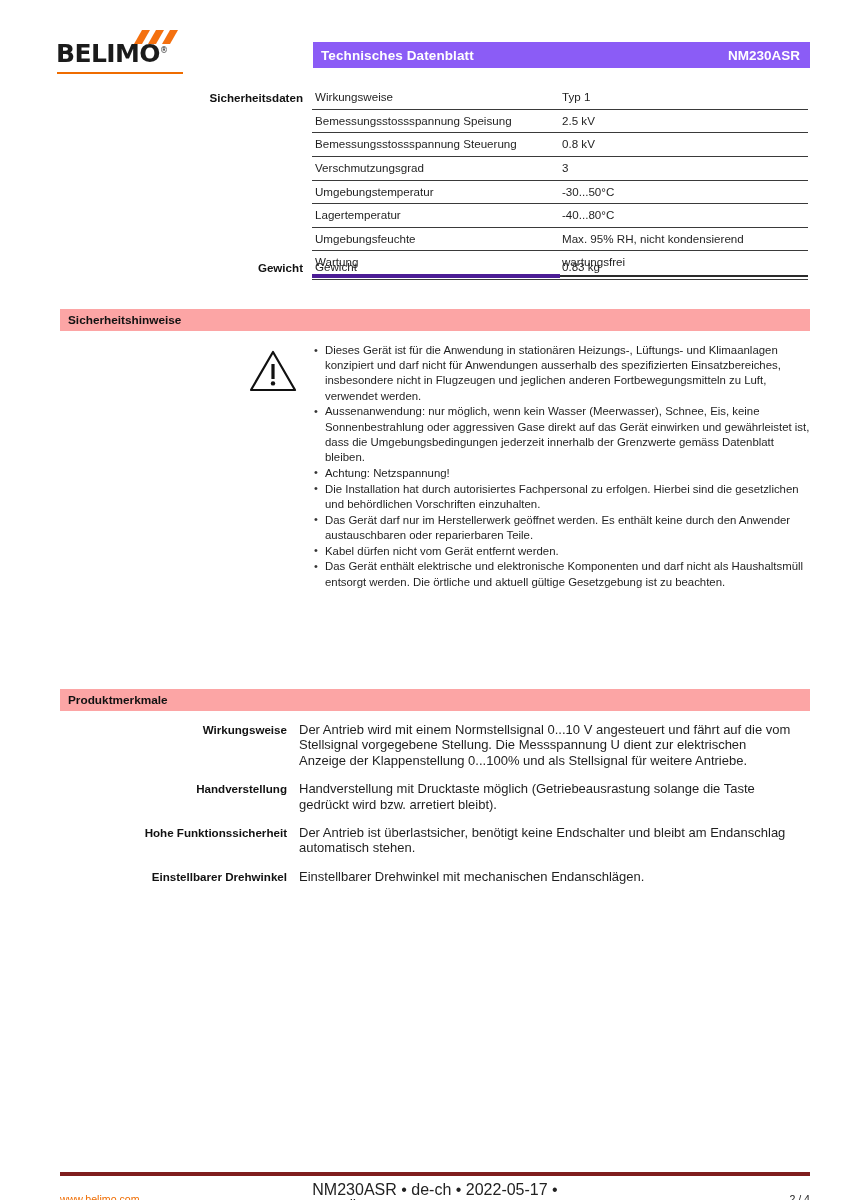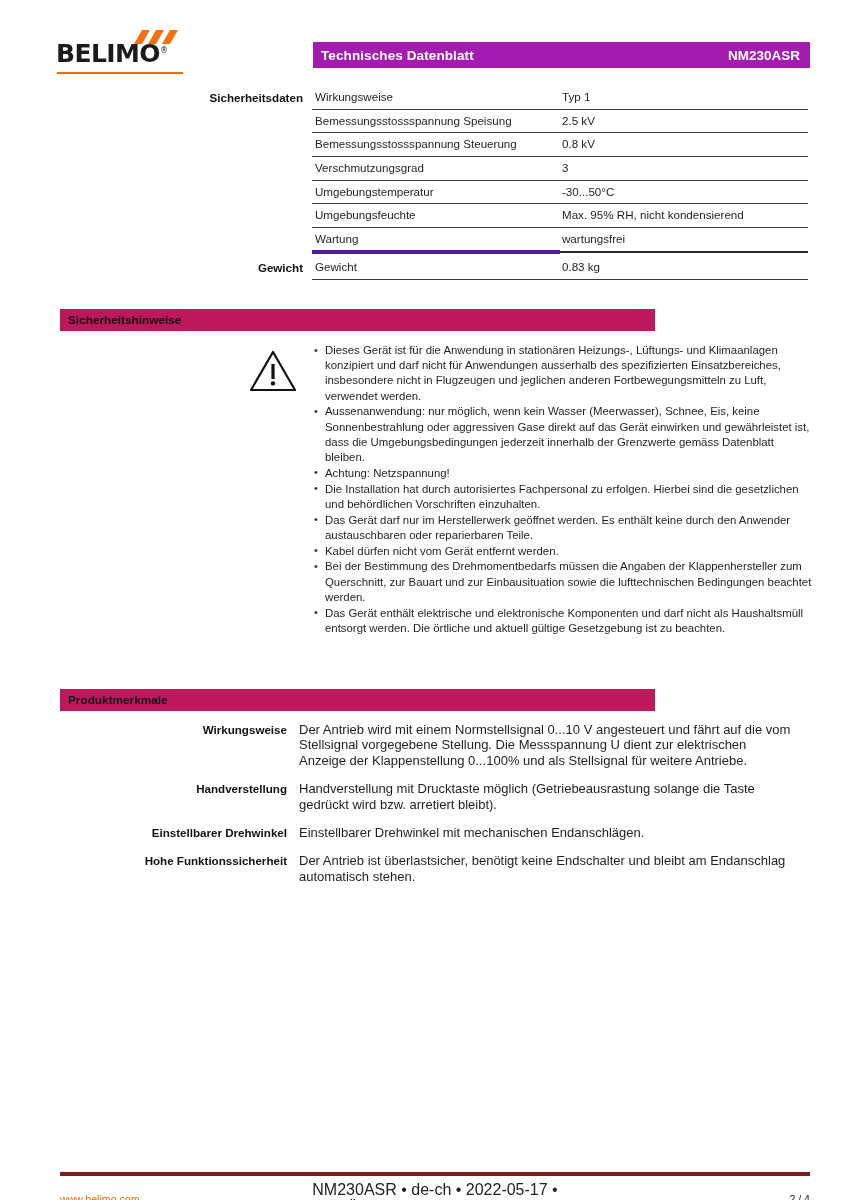--- a/index.html
+++ b/index.html
@@ -73,21 +73,21 @@
     height: 2px;
     background: #ef6c00;
   }
 
   .titlebar {
     position: absolute;
     left: 313px;
     top: 14px;
     width: 497px;
     height: 26px;
-    background: #a21caf;
+    background: #8b5cf6;
     color: #ffffff;
     display: flex;
     align-items: center;
     justify-content: space-between;
     box-sizing: border-box;
     padding: 0 10px 0 8px;
   }
   .titlebar-title {
     font-size: 13.5px;
     font-weight: bold;
@@ -131,23 +131,23 @@
   }
   .spec-table td.val {
     width: 246px;
     padding-left: 2px;
   }
 
   
   .section-bar {
     position: absolute;
     left: 60px;
-    width: 595px;
+    width: 750px;
     height: 22px;
-    background: #be185d;
+    background: #fca5a5;
     display: flex;
     align-items: center;
     box-sizing: border-box;
     padding-left: 8px;
   }
   .section-bar-title {
     font-size: 11.8px;
     font-weight: bold;
     color: #111111;
   }
@@ -298,20 +298,24 @@
         </tr>
         <tr>
           <td>Verschmutzungsgrad</td>
           <td class="val">3</td>
         </tr>
         <tr>
           <td>Umgebungstemperatur</td>
           <td class="val">-30...50°C</td>
         </tr>
         <tr>
+          <td>Lagertemperatur</td>
+          <td class="val">-40...80°C</td>
+        </tr>
+        <tr>
           <td>Umgebungsfeuchte</td>
           <td class="val">Max. 95% RH, nicht kondensierend</td>
         </tr>
         <tr>
           <td style="border-bottom:4px solid #4c1d95;">Wartung</td>
           <td class="val" style="border-bottom:2px solid #2b2b2b;">wartungsfrei</td>
         </tr>
       </tbody>
     </table>
   </div>
@@ -340,45 +344,44 @@
         <circle cx="24" cy="34.4" r="2.2" fill="#111111"></circle>
       </svg>
     </div>
     <ul class="safety-list">
       <li>Dieses Gerät ist für die Anwendung in stationären Heizungs-, Lüftungs- und Klimaanlagen konzipiert und darf nicht für Anwendungen ausserhalb des spezifizierten Einsatzbereiches, insbesondere nicht in Flugzeugen und jeglichen anderen Fortbewegungsmitteln zu Luft, verwendet werden.</li>
       <li>Aussenanwendung: nur möglich, wenn kein Wasser (Meerwasser), Schnee, Eis, keine Sonnenbestrahlung oder aggressiven Gase direkt auf das Gerät einwirken und gewährleistet ist, dass die Umgebungsbedingungen jederzeit innerhalb der Grenzwerte gemäss Datenblatt bleiben.</li>
       <li>Achtung: Netzspannung!</li>
       <li>Die Installation hat durch autorisiertes Fachpersonal zu erfolgen. Hierbei sind die gesetzlichen und behördlichen Vorschriften einzuhalten.</li>
       <li>Das Gerät darf nur im Herstellerwerk geöffnet werden. Es enthält keine durch den Anwender austauschbaren oder reparierbaren Teile.</li>
       <li>Kabel dürfen nicht vom Gerät entfernt werden.</li>
-      <li>Bei der Bestimmung des Drehmomentbedarfs müssen die Angaben der Klappenhersteller zum Querschnitt, zur Bauart und zur Einbausituation sowie die lufttechnischen Bedingungen beachtet werden.</li>
       <li>Das Gerät enthält elektrische und elektronische Komponenten und darf nicht als Haushaltsmüll entsorgt werden. Die örtliche und aktuell gültige Gesetzgebung ist zu beachten.</li>
     </ul>
   </div>
 
   <div class="section-bar" style="top:689px;">
     <span class="section-bar-title">Produktmerkmale</span>
   </div>
 
   <div class="features">
     <div class="feature-row">
       <div class="feature-label">Wirkungsweise</div>
       <div class="feature-text">Der Antrieb wird mit einem Normstellsignal 0...10 V angesteuert und fährt auf die vom Stellsignal vorgegebene Stellung. Die Messspannung U dient zur elektrischen Anzeige der Klappenstellung 0...100% und als Stellsignal für weitere Antriebe.</div>
     </div>
     <div class="feature-row">
       <div class="feature-label">Handverstellung</div>
       <div class="feature-text">Handverstellung mit Drucktaste möglich (Getriebeausrastung solange die Taste gedrückt wird bzw. arretiert bleibt).</div>
     </div>
     <div class="feature-row">
+      <div class="feature-label">Hohe Funktionssicherheit</div>
+      <div class="feature-text">Der Antrieb ist überlastsicher, benötigt keine Endschalter und bleibt am Endanschlag automatisch stehen.</div>
+    </div>
+    <div class="feature-row">
       <div class="feature-label">Einstellbarer Drehwinkel</div>
       <div class="feature-text">Einstellbarer Drehwinkel mit mechanischen Endanschlägen.</div>
-    </div>
-    <div class="feature-row">
-      <div class="feature-label">Hohe Funktionssicherheit</div>
-      <div class="feature-text">Der Antrieb ist überlastsicher, benötigt keine Endschalter und bleibt am Endanschlag automatisch stehen.</div>
     </div>
   </div>
 
   <div class="footer">
     <a class="footer-link" href="#">www.belimo.com</a>
     <div class="footer-center">NM230ASR • de-ch • 2022-05-17 • Änderungen vorbehalten</div>
     <div class="footer-page">2 / 4</div>
   </div>
 
 </div>

